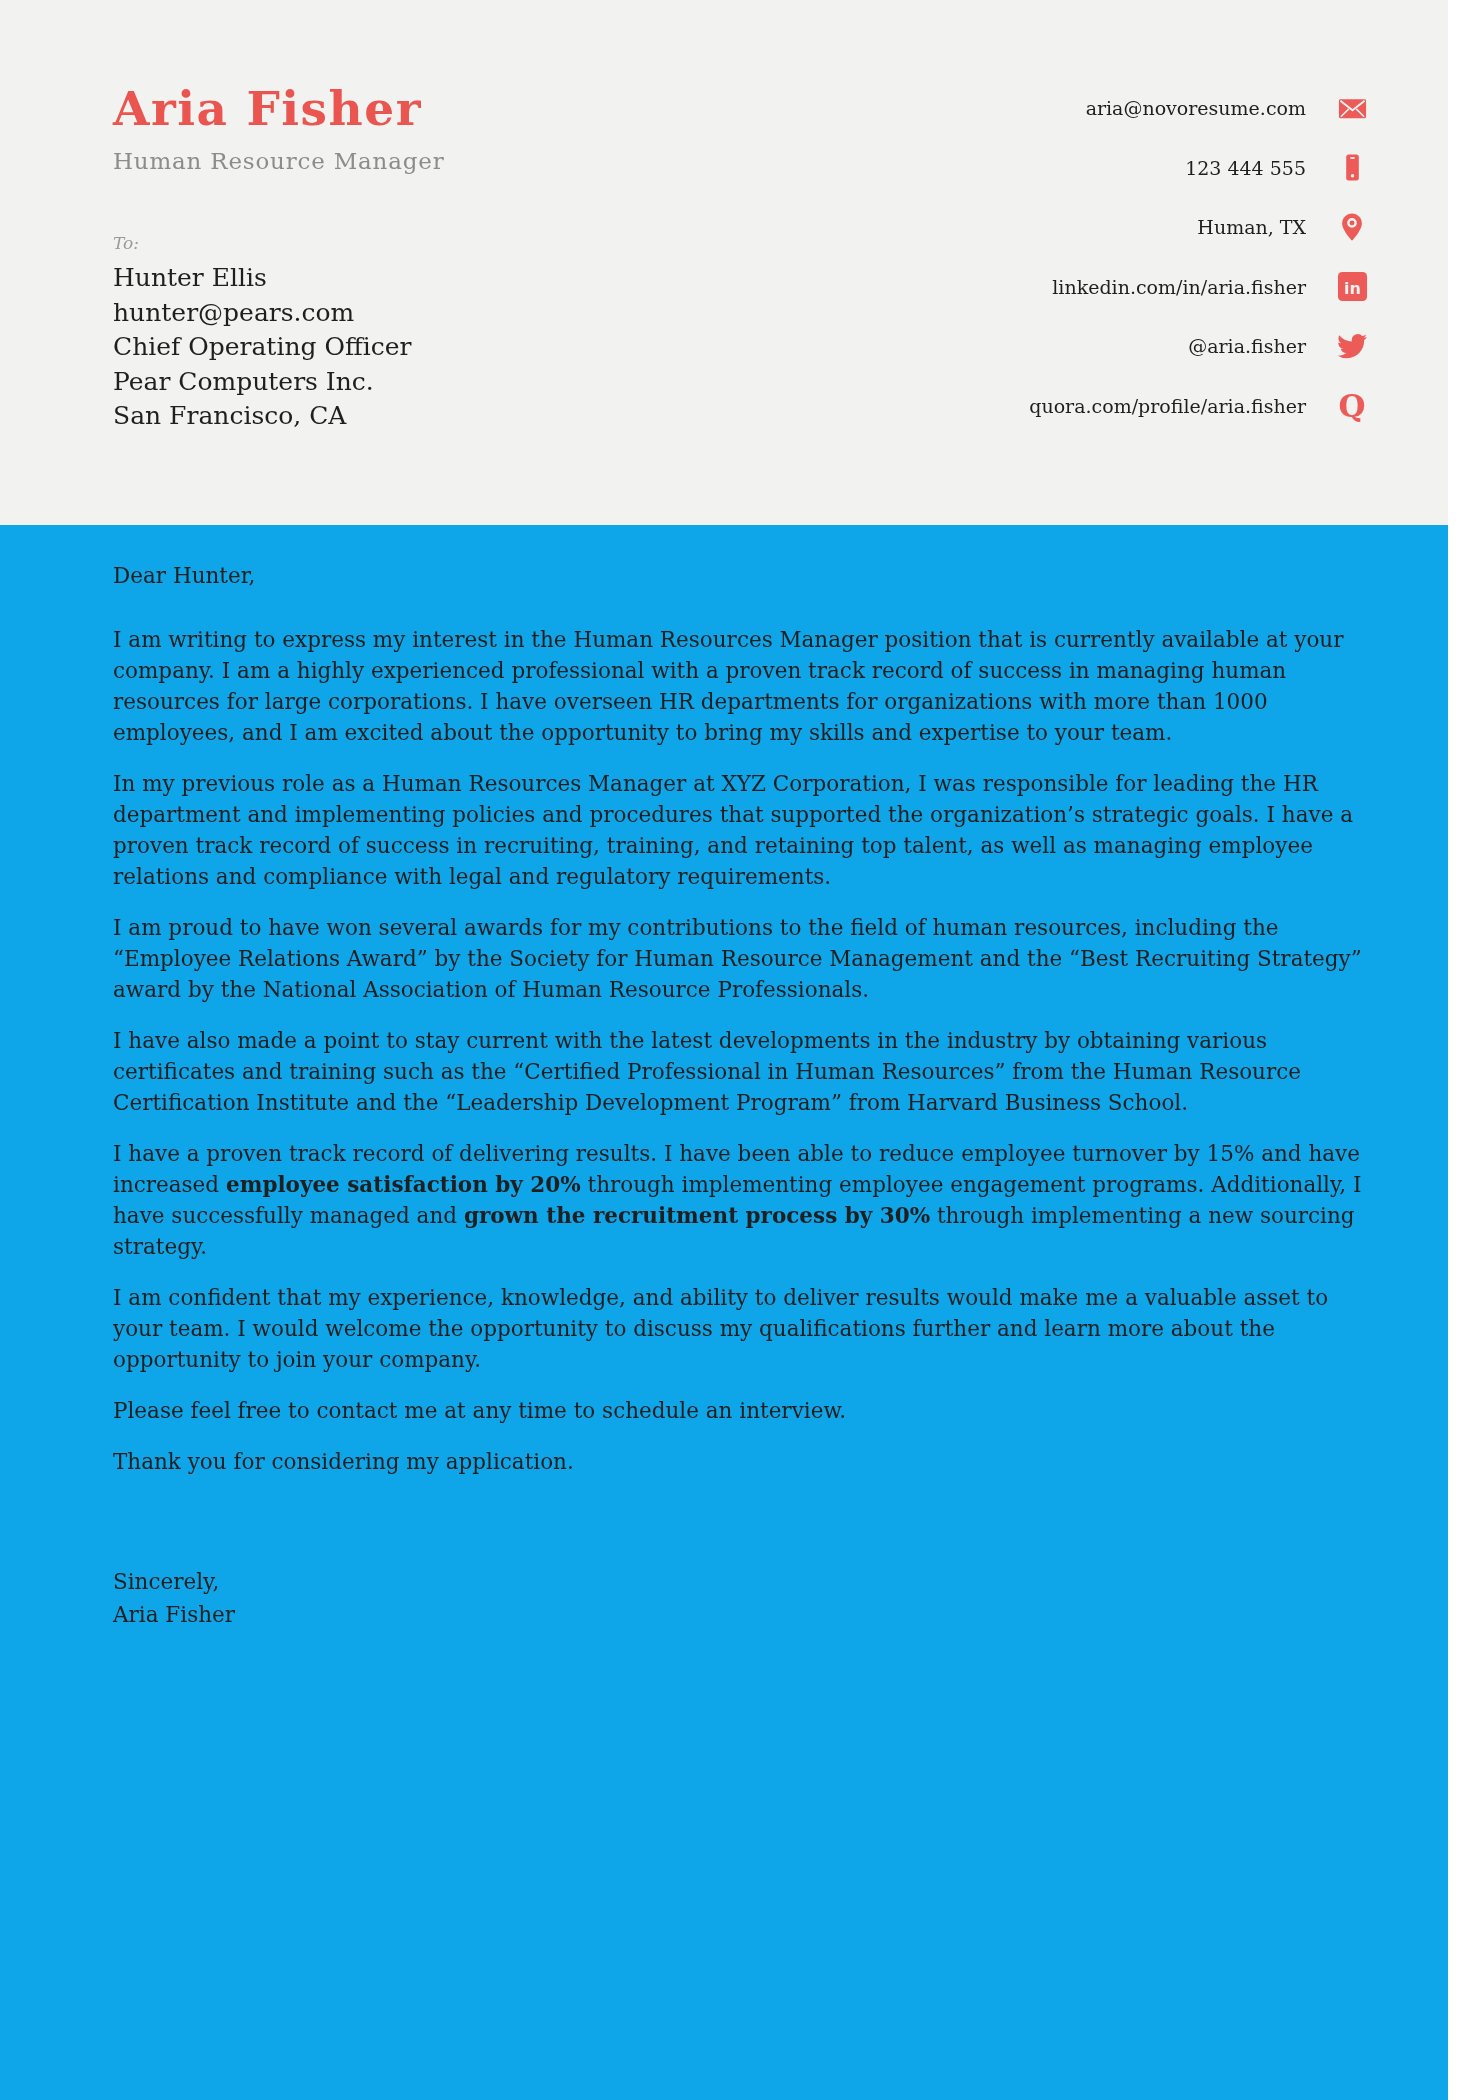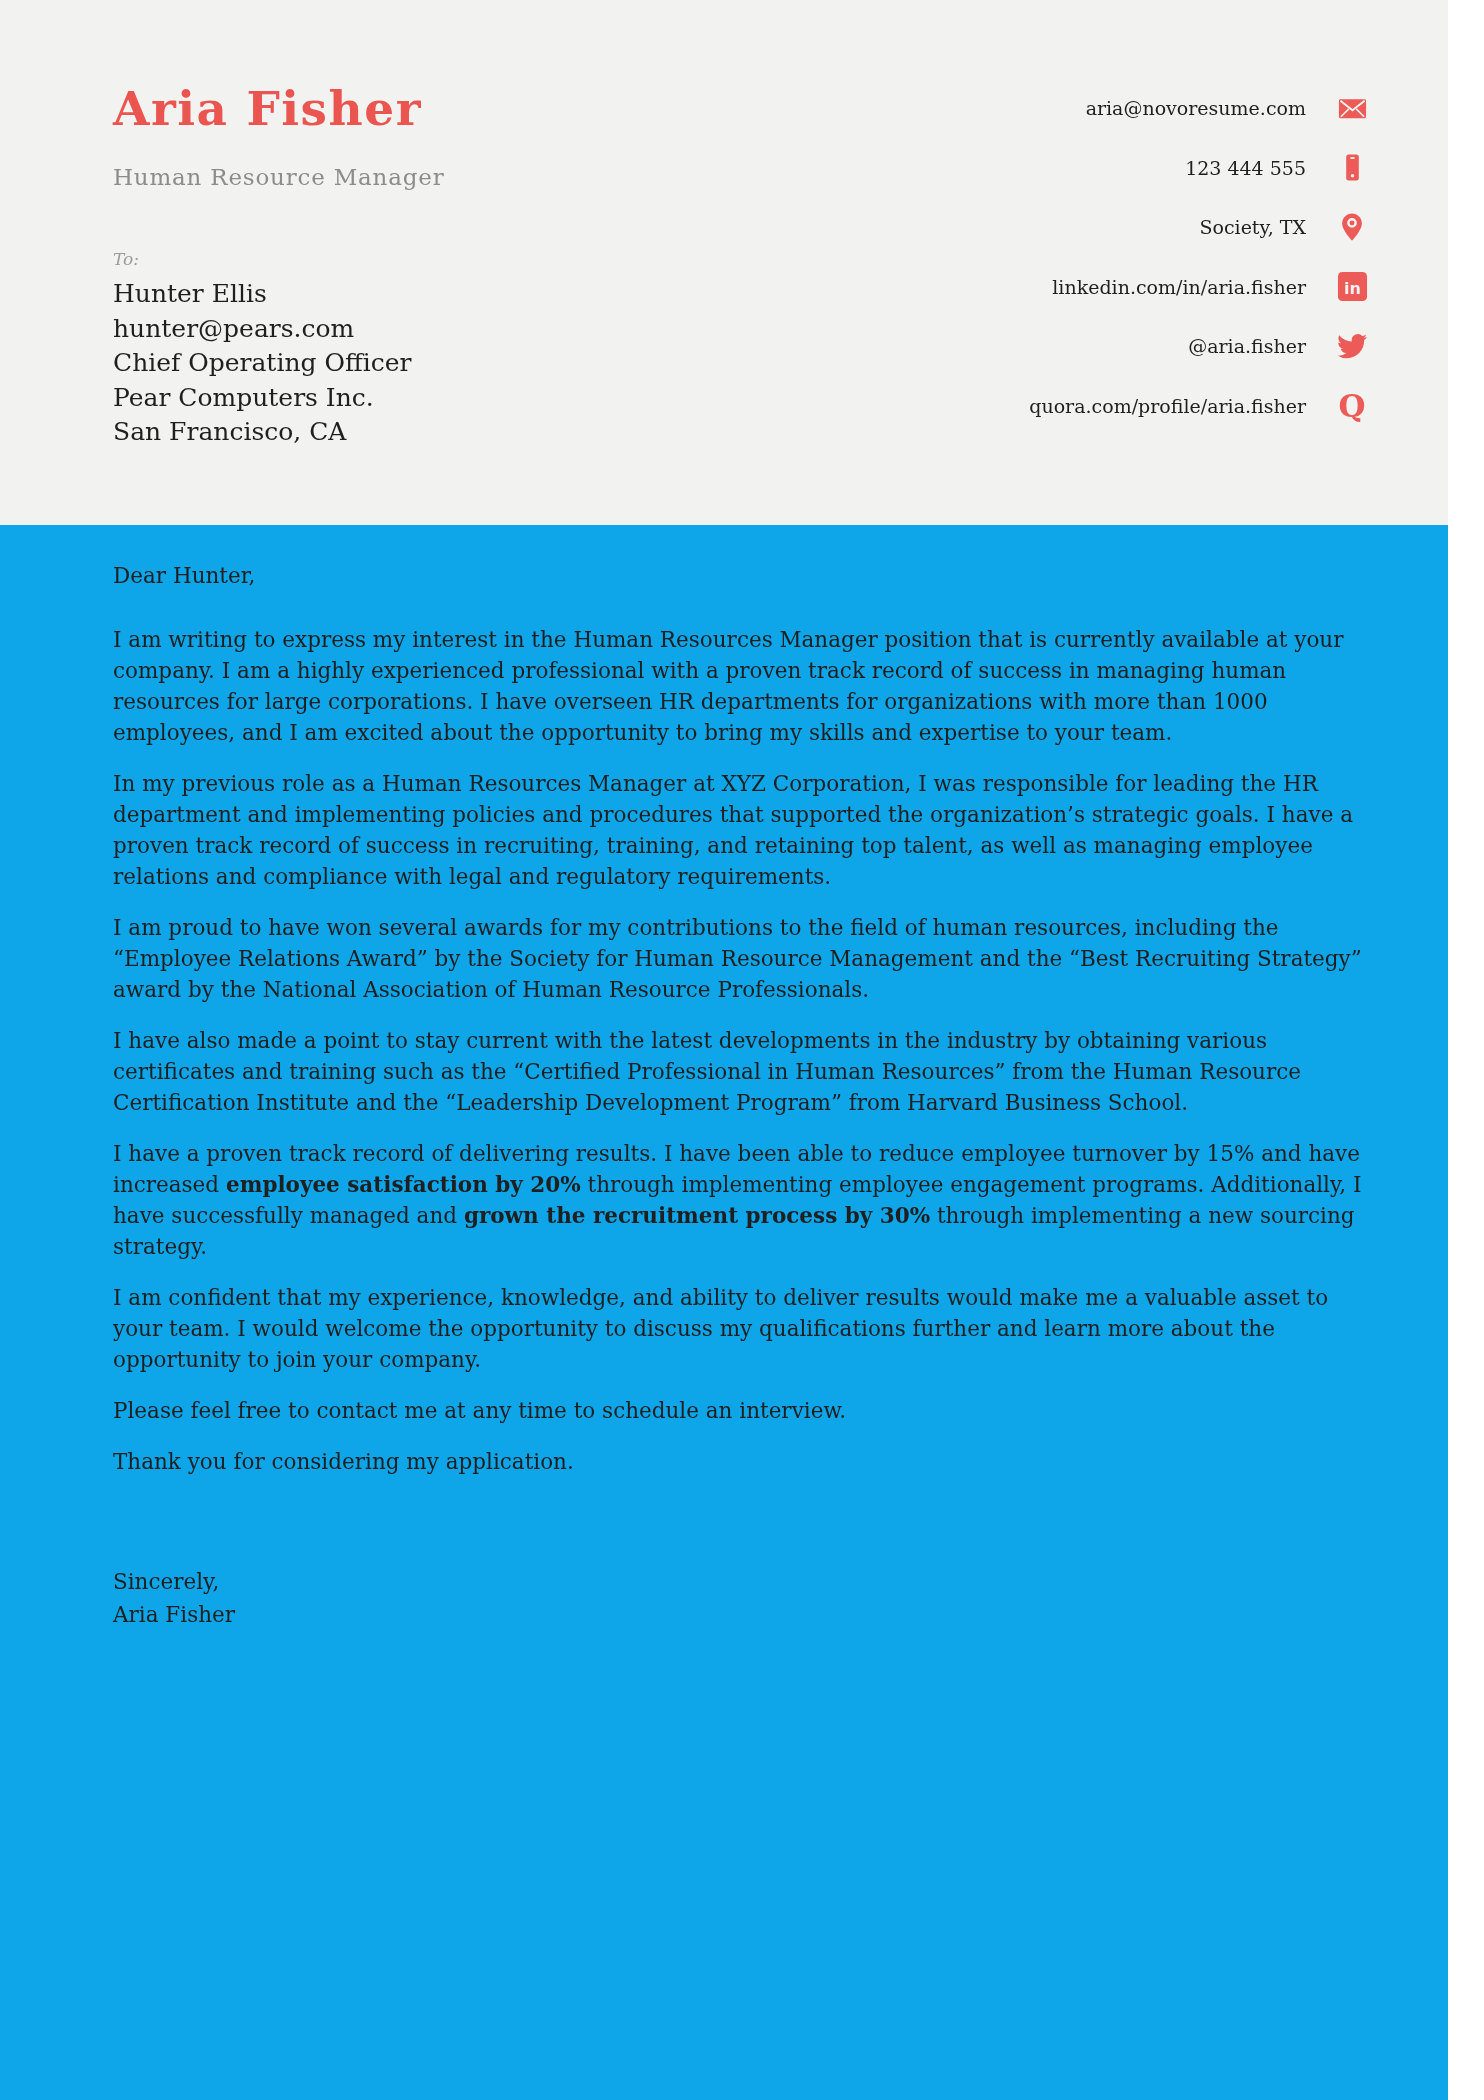--- a/index.html
+++ b/index.html
@@ -32,21 +32,21 @@
   }
   .header-left{padding-top:82px;}
   .name{
     font-size:47px;
     line-height:1.15;
     font-weight:600;
     color:var(--accent);
     letter-spacing:1.5px;
   }
   .job-title{
-    margin-top:28px;
+    margin-top:12px;
     font-size:23px;
     color:var(--muted);
     letter-spacing:0.8px;
   }
   .to-label{
     margin-top:59px;
     font-size:17px;
     font-style:italic;
     color:#9a9a9a;
   }
@@ -132,21 +132,21 @@
           <span class="contact-label">123 444 555</span>
           <span class="contact-icon">
             <svg viewBox="0 0 32 32" width="31" height="31">
               <rect x="9.5" y="2.5" width="13" height="27" rx="2.6" fill="currentColor"></rect>
               <line x1="13.8" y1="6.2" x2="18.2" y2="6.2" stroke="#F2F2F1" stroke-width="1.8"></line>
               <circle cx="16" cy="24.6" r="1.8" fill="#F2F2F1"></circle>
             </svg>
           </span>
         </div>
         <div class="contact-row">
-          <span class="contact-label">Society, TX</span>
+          <span class="contact-label">Human, TX</span>
           <span class="contact-icon">
             <svg viewBox="0 0 32 32" width="30" height="30">
               <path d="M16 1.5 C10.2 1.5 5.5 6.2 5.5 12 C5.5 20 16 30.5 16 30.5 C16 30.5 26.5 20 26.5 12 C26.5 6.2 21.8 1.5 16 1.5 Z" fill="currentColor"></path>
               <circle cx="16" cy="11.6" r="3.9" fill="none" stroke="#F2F2F1" stroke-width="2.5"></circle>
             </svg>
           </span>
         </div>
         <div class="contact-row">
           <span class="contact-label">linkedin.com/in/aria.fisher</span>
           <span class="contact-icon">

